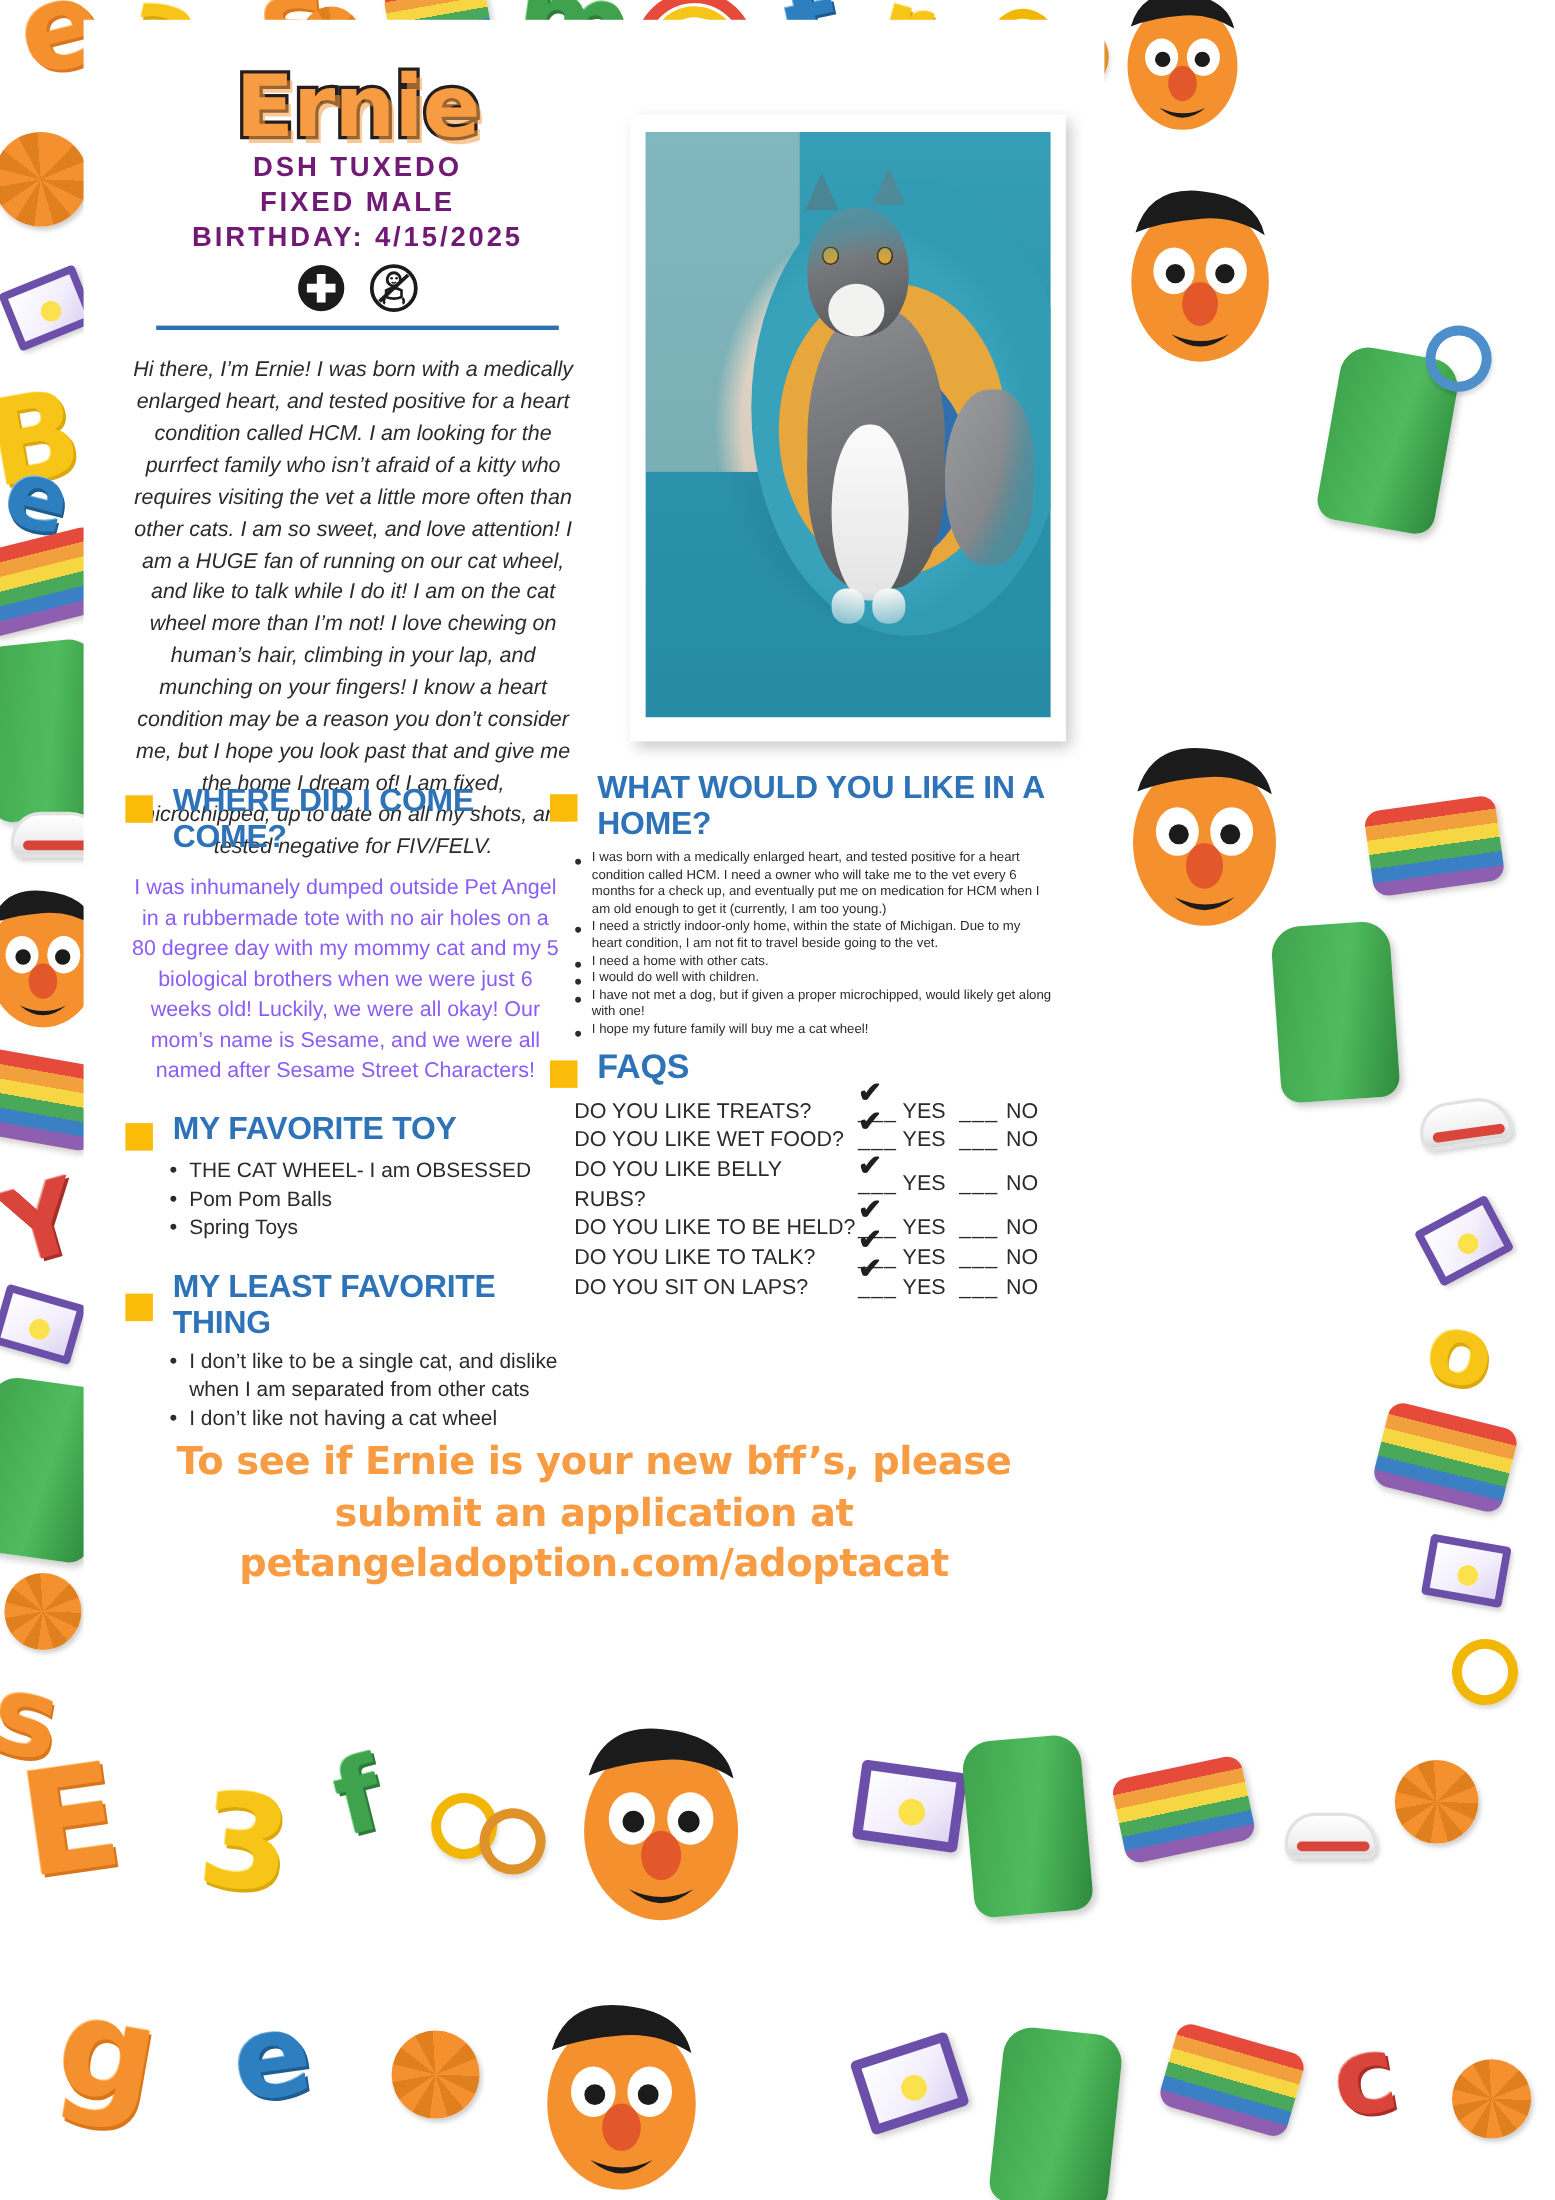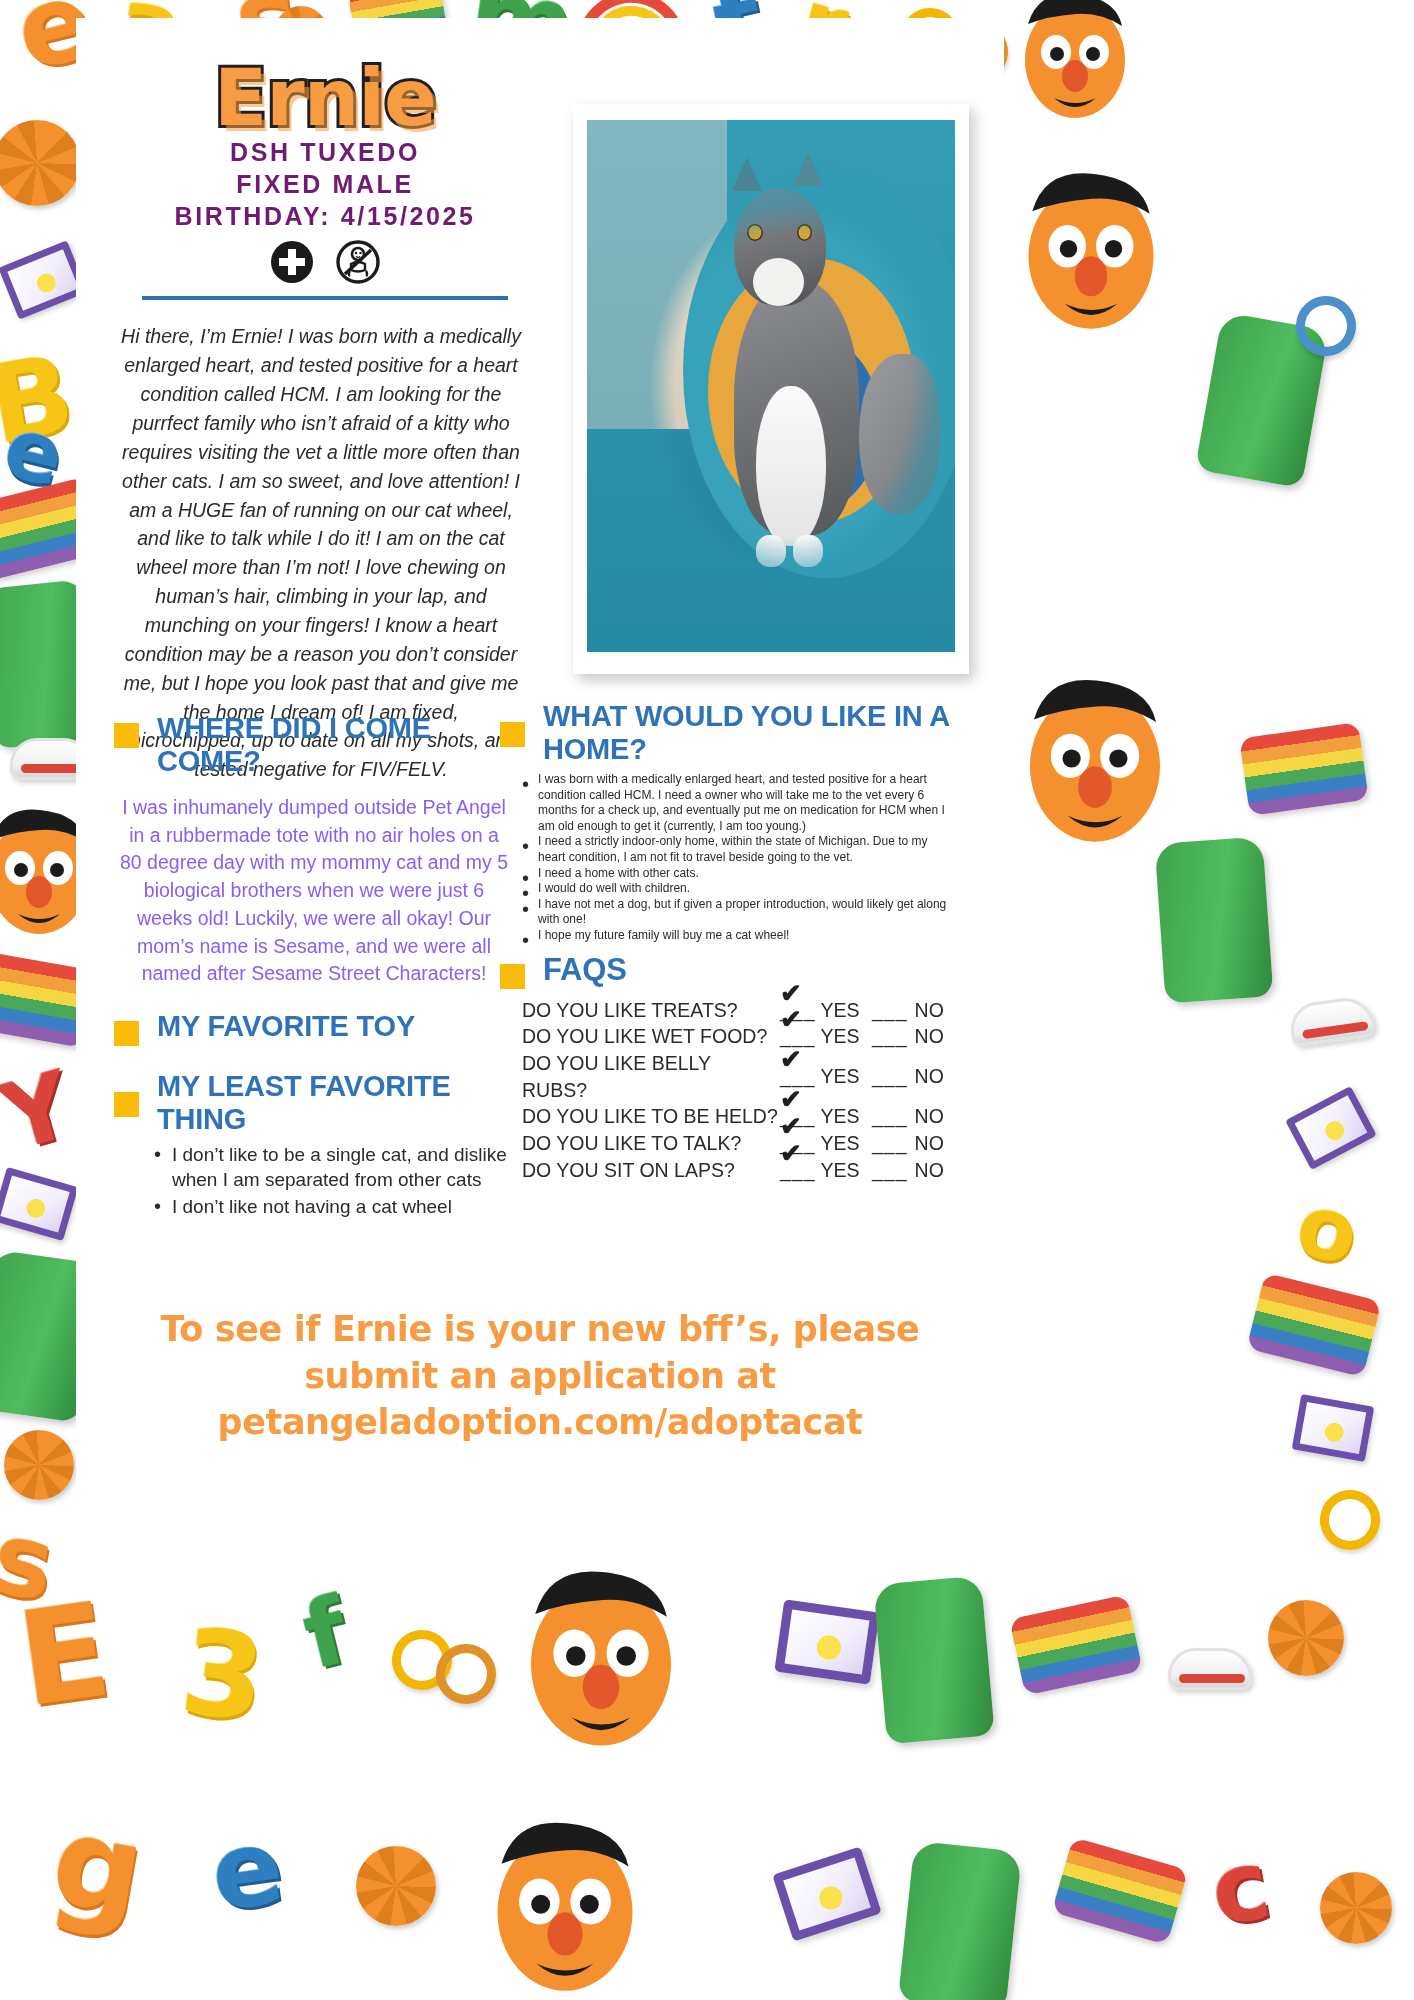--- a/index.html
+++ b/index.html
@@ -489,20 +489,25 @@
       <div class="sec-head">
         <span class="sq"></span>
         <span class="sec-title">WHERE DID I COME COME?</span>
       </div>
       <div class="para">I was inhumanely dumped outside Pet Angel in a rubbermade tote with no air holes on a 80 degree day with my mommy cat and my 5 biological brothers when we were just 6 weeks old! Luckily, we were all okay! Our mom’s name is Sesame, and we were all named after Sesame Street Characters!</div>
 
       <div class="sec-head" style="margin-top:22px;">
         <span class="sq"></span>
         <span class="sec-title">MY FAVORITE TOY</span>
       </div>
+      <ul class="bul">
+        <li>THE CAT WHEEL- I am OBSESSED</li>
+        <li>Pom Pom Balls</li>
+        <li>Spring Toys</li>
+      </ul>
 
       <div class="sec-head" style="margin-top:24px;">
         <span class="sq" style="margin-top:22px;"></span>
         <span class="sec-title" style="max-width:300px;">MY LEAST FAVORITE THING</span>
       </div>
       <ul class="bul">
         <li>I don’t like to be a single cat, and dislike when I am separated from other cats</li>
         <li>I don’t like not having a cat wheel</li>
       </ul>
     </div>
@@ -511,21 +516,21 @@
 
       <div class="sec-head" style="margin-top:-12px;">
         <span class="sq" style="margin-top:22px;"></span>
         <span class="sec-title">WHAT WOULD YOU LIKE IN A HOME?</span>
       </div>
       <ul class="bul tight">
         <li>I was born with a medically enlarged heart, and tested positive for a heart condition called HCM. I need a owner who will take me to the vet every 6 months for a check up, and eventually put me on medication for HCM when I am old enough to get it (currently, I am too young.)</li>
         <li>I need a strictly indoor-only home, within the state of Michigan. Due to my heart condition, I am not fit to travel beside going to the vet.</li>
         <li>I need a home with other cats.</li>
         <li>I would do well with children.</li>
-        <li>I have not met a dog, but if given a proper introduction, would likely get along with one!</li>
+        <li>I have not met a dog, but if given a proper microchipped, would likely get along with one!</li>
         <li>I hope my future family will buy me a cat wheel!</li>
       </ul>
 
       <div class="sec-head" style="margin-top:8px;">
         <span class="sq" style="margin-top:12px;"></span>
         <span class="sec-title" style="font-size:31px;">FAQS</span>
       </div>
 
       <div class="faq-table">
 

